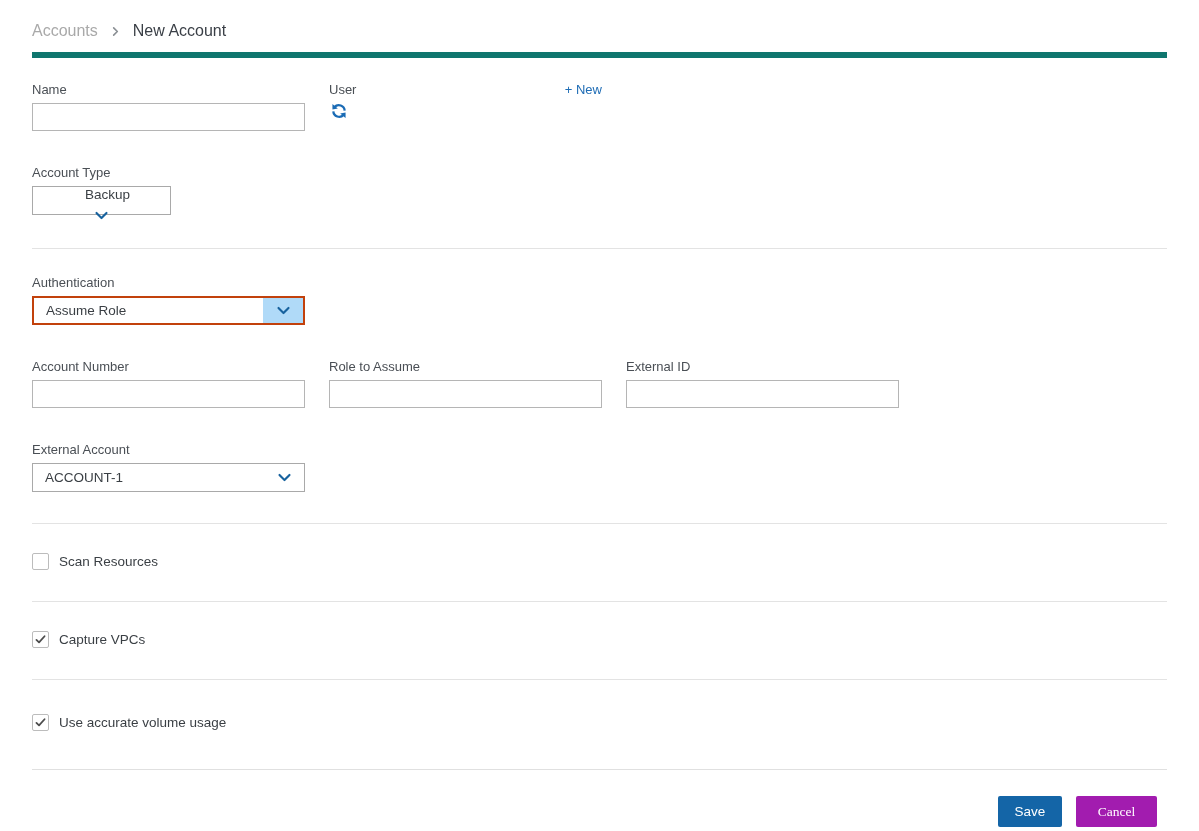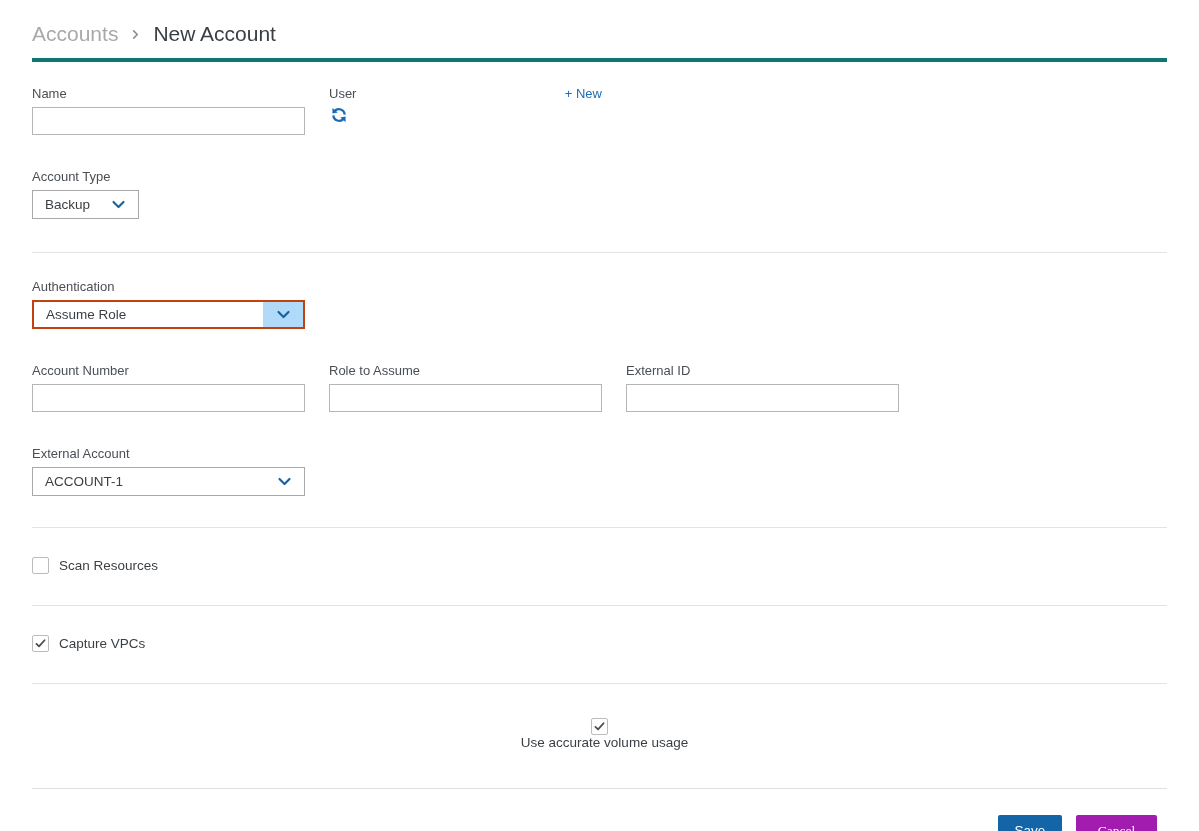--- a/index.html
+++ b/index.html
@@ -10,22 +10,22 @@
     width: 1199px;
     height: 831px;
     overflow: hidden;
   }
   .page { padding: 0 32px; }
 
   
   .breadcrumb {
     display: flex; align-items: center; gap: 12px;
     padding-top: 22px; padding-bottom: 12px;
-    border-bottom: 4px solid #0f766e;
-    font-size: 21px;
+    border-bottom: 6px solid #0f766e;
+    font-size: 16px;
   }
   .crumb-parent { color: #a9a9a9; cursor: pointer; }
   .crumb-current { color: #3a3f46; }
   .bc-chev { display: inline-flex; margin-top: 1px; }
 
   
   .field-label {
     display: block; font-size: 13px; color: #4a4f55;
     margin-bottom: 5px; line-height: 17px;
   }
@@ -46,21 +46,21 @@
     width: 40px; height: 100%;
     display: flex; align-items: center; justify-content: center;
     flex: none;
   }
   .select.focused {
     border: 2px solid #c2410c;
   }
   .select.focused .chev-box { background: #b0daf8; }
 
   .w273 { width: 273px; }
-  .w130 { width: 107px; }
+  .w130 { width: 139px; flex-direction: column; }
 
   .row { display: flex; gap: 24px; }
   .label-row { display: flex; justify-content: space-between; align-items: baseline; }
   .new-link { font-size: 13px; color: #1e6cb5; text-decoration: none; cursor: pointer; }
 
   .select-wrap { display: flex; align-items: center; gap: 10px; }
   .refresh-btn { display: inline-flex; cursor: pointer; margin-left: 2px; }
 
   .section-1 { padding-top: 23px; }
   .account-type-field { margin-top: 33px; }
@@ -70,21 +70,21 @@
   .section-2 { padding-top: 25px; }
   .row-inputs { margin-top: 33px; }
   .assuming-field { margin-top: 33px; }
   .hr-2 { margin-top: 31px; }
 
   
   .check-row {
     display: flex; align-items: center;
     padding: 29px 0 31px 0;
   }
-  .check-row-3 { padding-top: 34px; padding-bottom: 38px; flex-direction: column; }
+  .check-row-3 { padding-top: 34px; padding-bottom: 38px; }
   .checkbox {
     width: 17px; height: 17px; flex: none;
     border: 1px solid #bcbcbc; border-radius: 2px; background: #fff;
     display: flex; align-items: center; justify-content: center;
     cursor: pointer;
   }
   .checkbox .check-icon { display: none; }
   .checkbox.checked .check-icon { display: block; }
   .check-label { margin-left: 10px; font-size: 13.5px; color: #3a3f44; }
 

